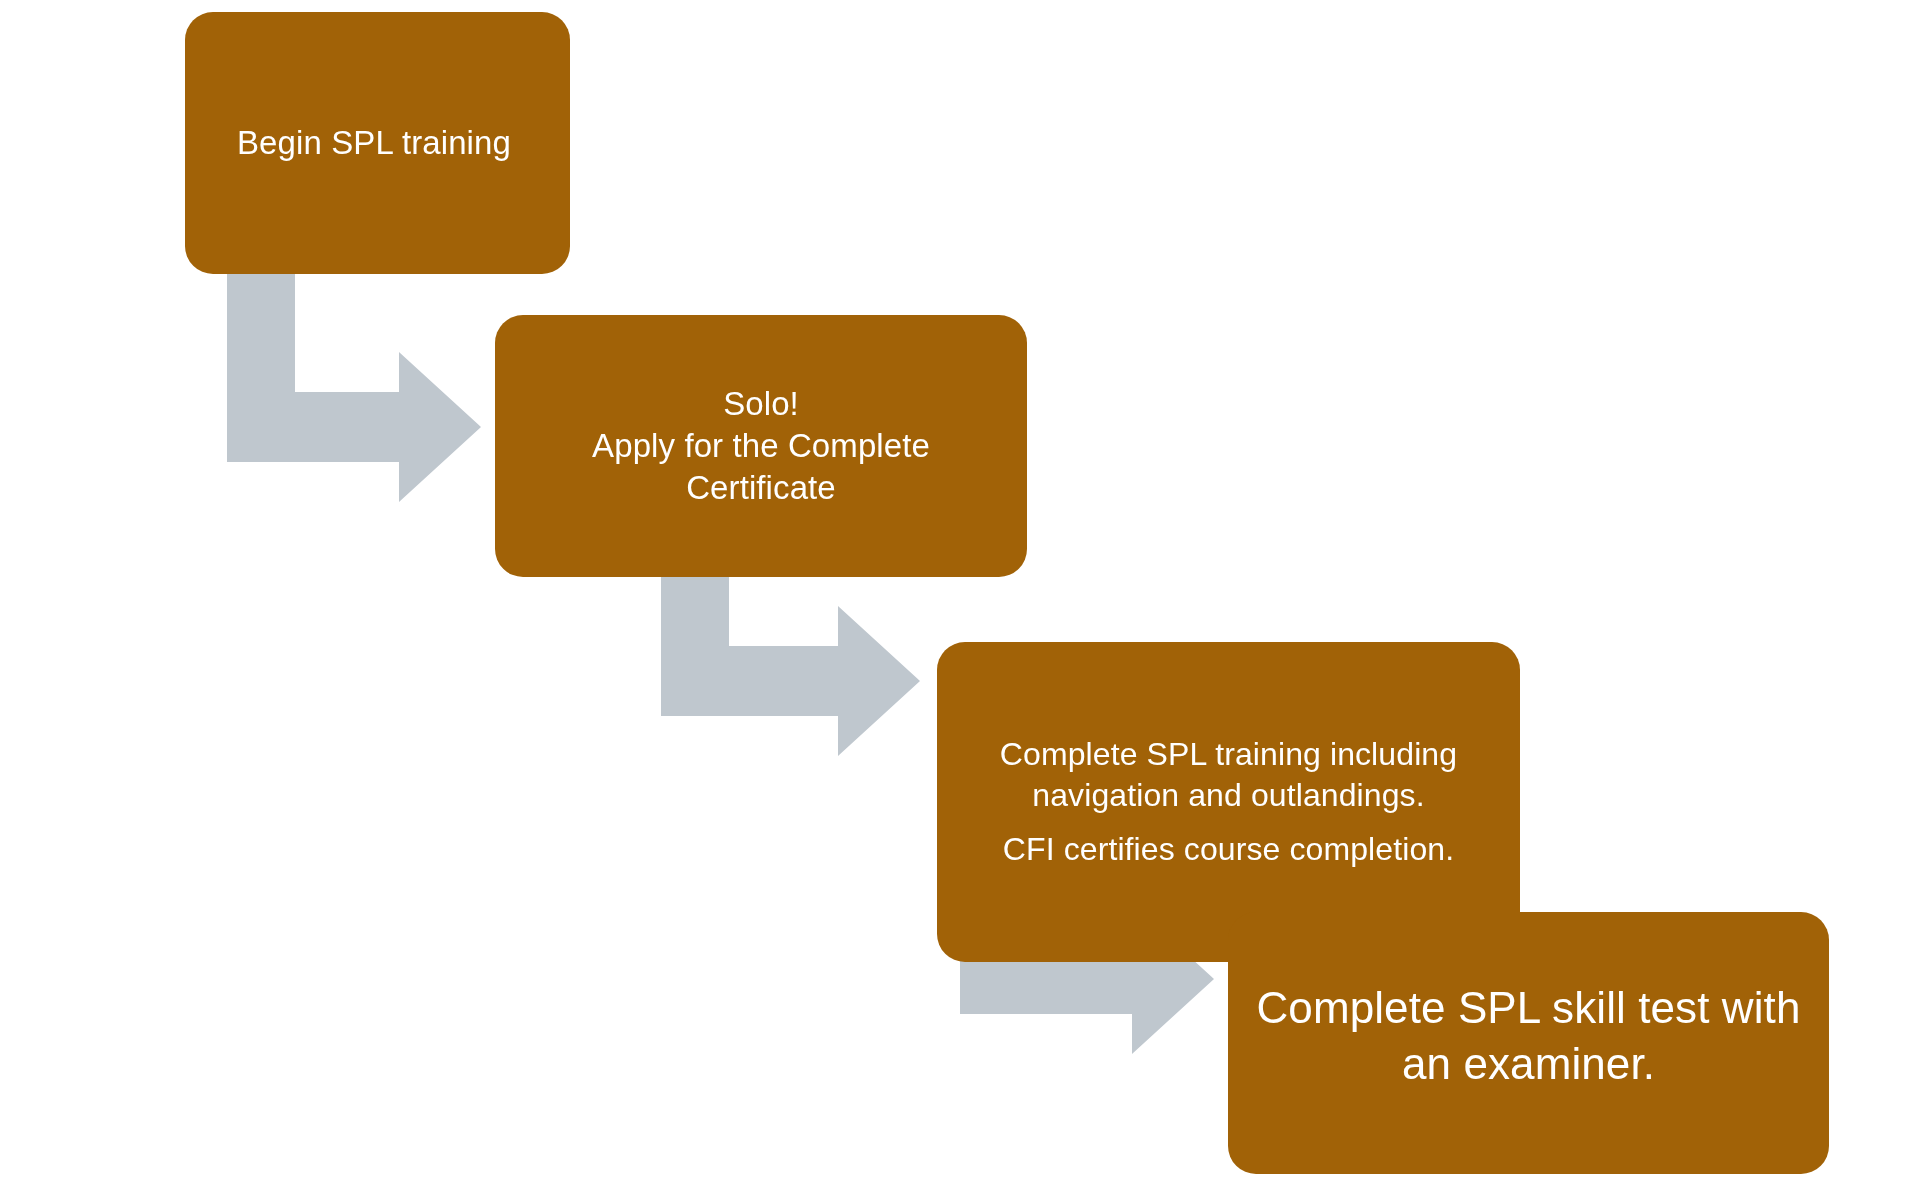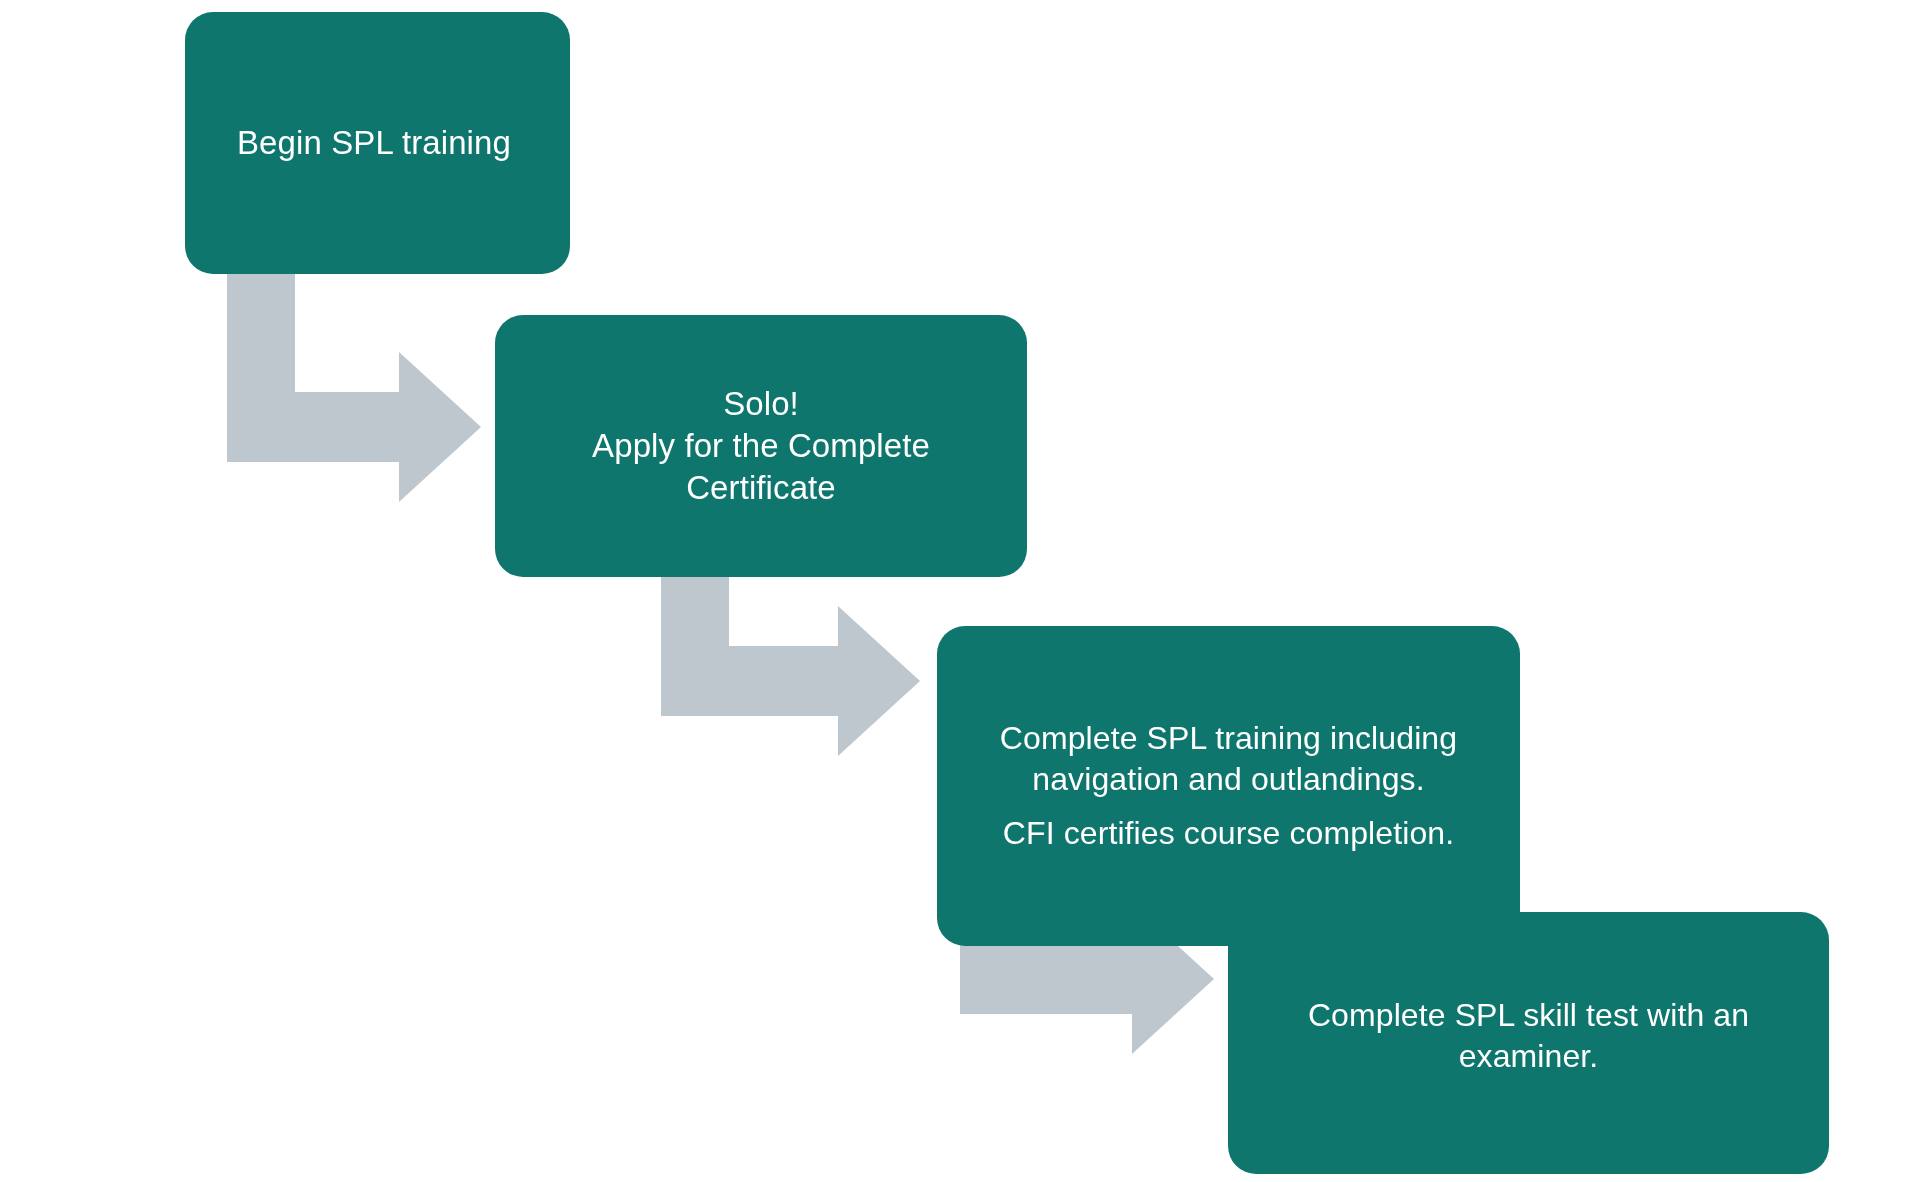--- a/index.html
+++ b/index.html
@@ -10,21 +10,21 @@
   #canvas {
     position: relative;
     width: 1920px;
     height: 1182px;
     background: #ffffff;
     overflow: hidden;
     font-family: "Liberation Sans", sans-serif;
   }
   .node {
     position: absolute;
-    background: #0f766e;
+    background: #a16207;
     border-radius: 28px;
     display: flex;
     flex-direction: column;
     align-items: center;
     justify-content: center;
     color: #ffffff;
     text-align: center;
     box-sizing: border-box;
     padding: 22px 26px;
     z-index: 3;
@@ -36,25 +36,25 @@
     font-weight: 400;
     letter-spacing: 0.1px;
   }
   
   #node-1 { left: 185px;  top: 12px;   width: 385px; height: 262px; }
   #node-1 .line { font-size: 33px; text-align: left; padding-left: 52px; }
 
   #node-2 { left: 495px;  top: 315px;  width: 532px; height: 262px; }
   #node-2 .line { font-size: 33px; }
 
-  #node-3 { left: 937px;  top: 626px;  width: 583px; height: 320px; }
+  #node-3 { left: 937px;  top: 642px;  width: 583px; height: 320px; }
   #node-3 .line { font-size: 32px; }
 
   #node-4 { left: 1228px; top: 912px;  width: 601px; height: 262px; }
-  #node-4 .line { font-size: 32px; }
+  #node-4 .line { font-size: 44px; }
 
   .node .gap { height: 14px; }
 
   
   .arrow-layer {
     position: absolute;
     left: 0; top: 0;
     width: 1920px; height: 1182px;
     z-index: 1;
     pointer-events: none;

